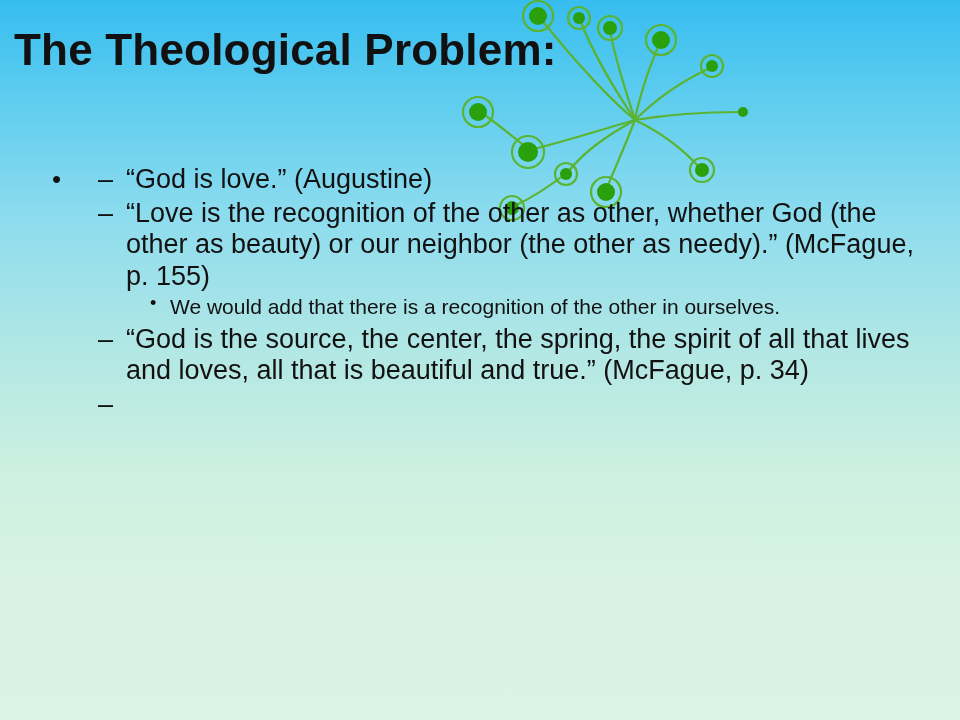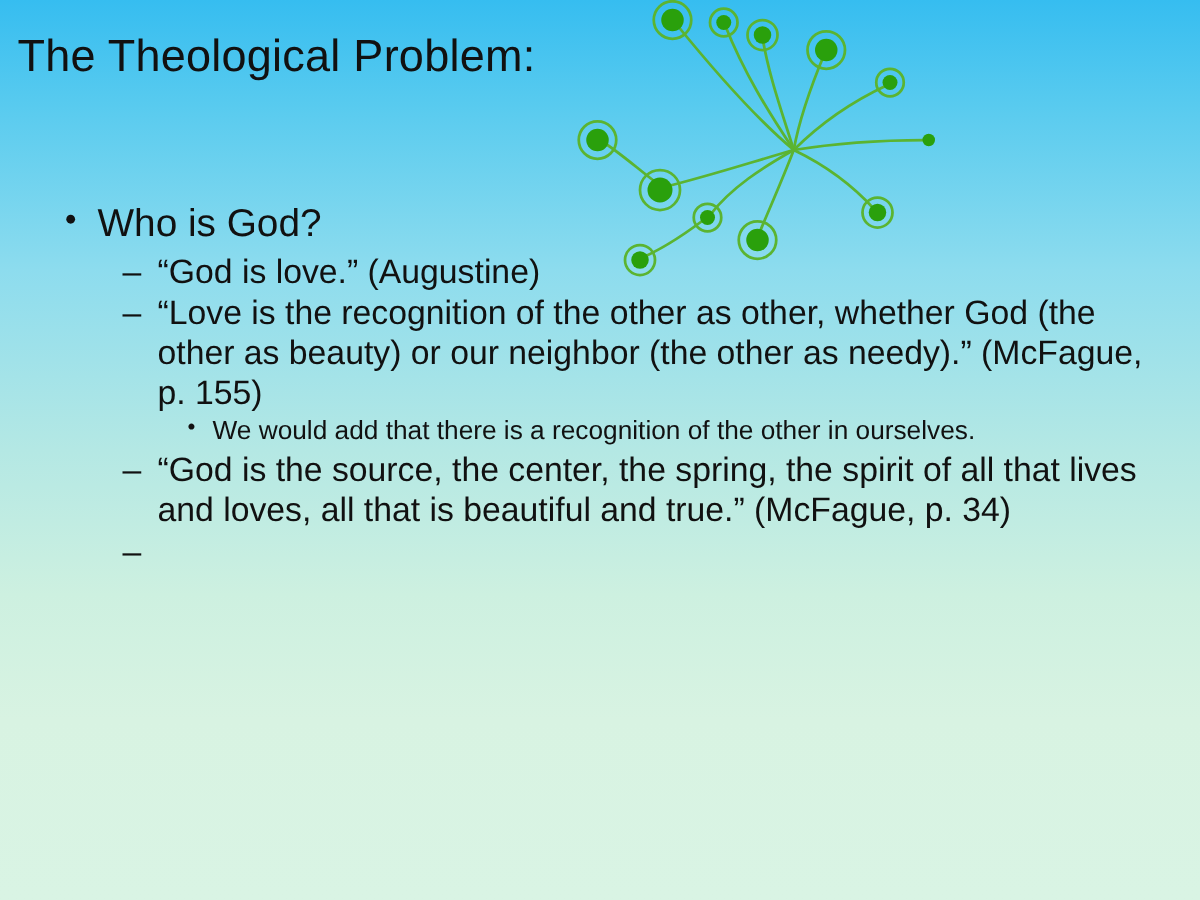--- a/index.html
+++ b/index.html
@@ -28,22 +28,22 @@
     height: 230px;
     pointer-events: none;
   }
   .title-block {
     position: absolute;
     top: 24px;
     left: 14px;
     width: 620px;
   }
   .title-line {
-    font-size: 36px;
-    font-weight: normal;
+    font-size: 44px;
+    font-weight: bold;
     color: #111111;
     line-height: 1.18;
     letter-spacing: 0.2px;
   }
   .body-block {
     position: absolute;
     top: 160px;
     left: 40px;
     width: 890px;
   }
@@ -154,21 +154,20 @@
   </svg>
 
   <div class="title-block">
     <div class="title-line">The Theological Problem:</div>
   </div>
 
   <div class="body-block">
     <ul>
       <li class="lvl1">
         <span class="marker">•</span>
-        <span class="text">Who is God?</span>
       </li>
     </ul>
 
     <ul class="lvl2-list">
       <li class="lvl2">
         <span class="marker">–</span>
         <span class="text">“God is love.” (Augustine)</span>
       </li>
       <li class="lvl2">
         <span class="marker">–</span>

